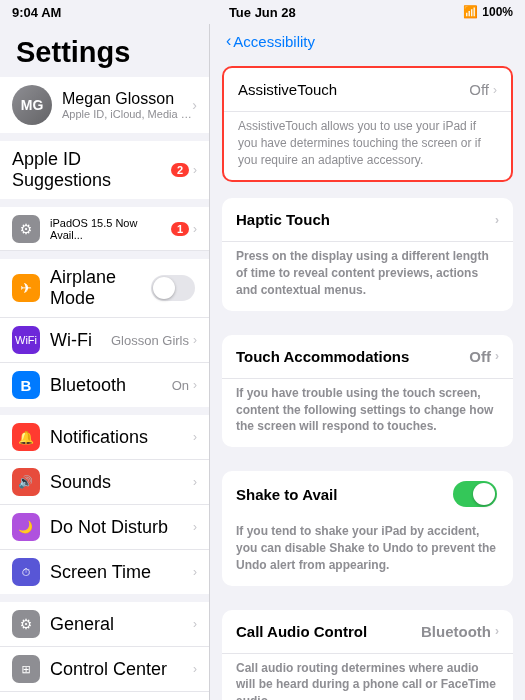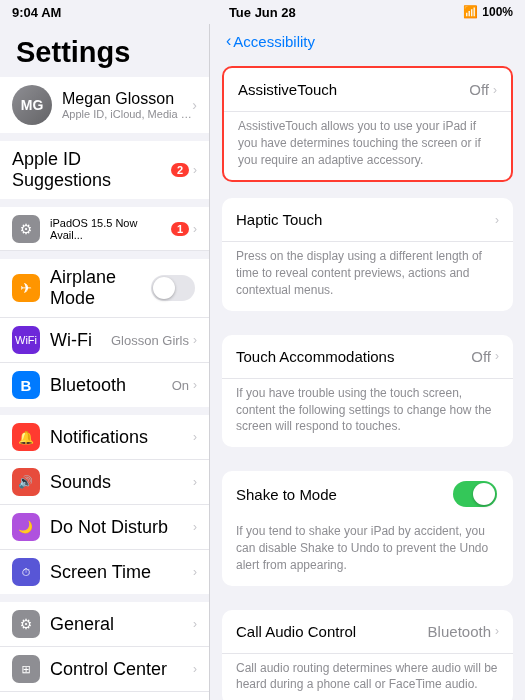--- a/index.html
+++ b/index.html
@@ -277,20 +277,21 @@
       font-size: 12px;
       color: #8e8e93;
       line-height: 1.4;
     }
 
     .detail-section-card {
       background: #fff;
       border-radius: 10px;
       overflow: hidden;
       margin-bottom: 8px;
+      font-weight: bold;
     }
 
     .shake-toggle-row {
       display: flex;
       align-items: center;
       padding: 10px 14px;
       min-height: 44px;
     }
     .shake-toggle-title {
       flex: 1;
@@ -460,21 +461,21 @@
         </div>
         <div class="detail-description">
           If you have trouble using the touch screen, content the following settings to change how the screen will respond to touches.
         </div>
       </div>
     </div>
 
     <div class="detail-section">
       <div class="detail-section-card">
         <div class="shake-toggle-row">
-          <span class="shake-toggle-title">Shake to Mode</span>
+          <span class="shake-toggle-title">Shake to Avail</span>
           <div class="toggle-switch on">
             <div class="toggle-knob"></div>
           </div>
         </div>
         <div class="detail-description">
           If you tend to shake your iPad by accident, you can disable Shake to Undo to prevent the Undo alert from appearing.
         </div>
       </div>
     </div>
 

